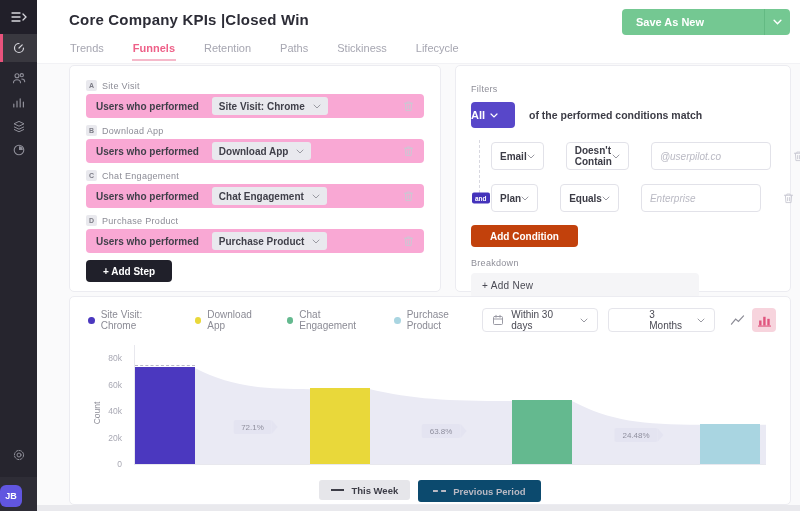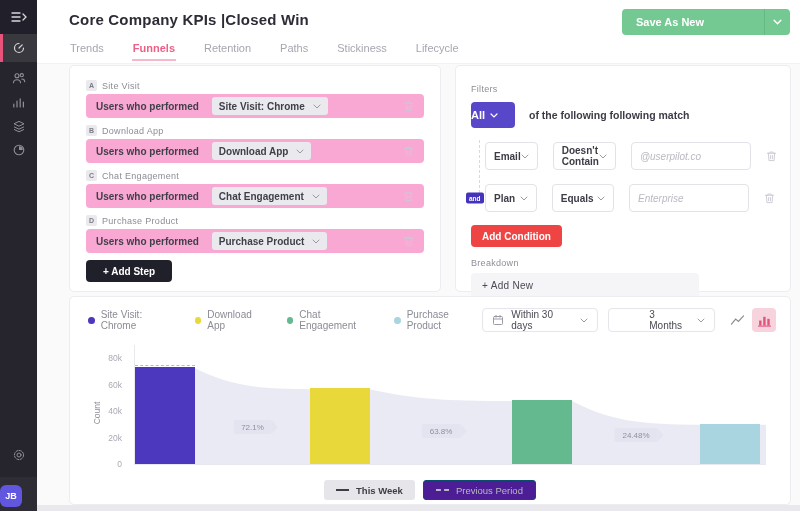--- a/index.html
+++ b/index.html
@@ -59,32 +59,32 @@
     font-size:10px; font-weight:bold; display:flex; align-items:center; justify-content:center; cursor:pointer; }
 
   
   .filters-label, .breakdown-label { font-size:9px; color:#8e8e98; letter-spacing:.3px; }
   .match-row { display:flex; align-items:center; margin-top:6px; }
   .all-btn { width:44px; height:26px; background:#5847c9; border-radius:4px; color:#fff; font-size:11px;
     font-weight:bold; display:flex; align-items:center; justify-content:flex-start; gap:5px; cursor:pointer; }
   .match-text { margin-left:14px; font-size:10.5px; font-weight:bold; color:#3c3c46; }
   .cond-wrap { position:relative; }
   .cond-wrap::before { content:""; position:absolute; left:8px; top:-2px; bottom:14px; border-left:1px dashed #d8d8e0; }
-  .cond-row { position:relative; display:flex; align-items:center; gap:15px; margin-left:14px; margin-top:14px; }
+  .cond-row { position:relative; display:flex; align-items:center; gap:22px; margin-left:20px; margin-top:14px; }
   .conj-badge { position:absolute; left:-19px; top:50%; transform:translateY(-50%); background:#4433bb; color:#fff;
     font-size:6.5px; font-weight:bold; border-radius:2px; padding:2px 3px; z-index:2; }
   .cond-select { height:28px; border:1px solid #e2e2e9; border-radius:4px; background:#fff; display:flex;
     align-items:center; justify-content:space-between; padding:0 8px; font-size:10px; font-weight:bold;
     color:#3c3c46; cursor:pointer; }
   .w-field { width:70px; } .w-op { width:86px; }
   .cond-input { width:120px; height:28px; border:1px solid #e2e2e9; border-radius:4px; padding:0 8px;
     font-size:10px; font-family:"Liberation Sans",sans-serif; color:#3c3c46; }
   .cond-input::placeholder { color:#b9b9c3; font-style:italic; }
-  .add-cond { margin-top:13px; display:inline-flex; height:22px; align-items:center; padding:0 11px;
-    background:#ef4444; border-radius:4px; color:#fff; font-size:10px; font-weight:bold; cursor:pointer; }
+  .add-cond { margin-top:13px; display:inline-flex; height:22px; align-items:center; padding:0 19px;
+    background:#c2410c; border-radius:4px; color:#fff; font-size:10px; font-weight:bold; cursor:pointer; }
   .breakdown-label { display:block; margin-top:11px; }
   .add-new { margin-top:5px; width:228px; height:25px; background:#f5f5f7; border-radius:4px; display:flex;
     align-items:center; padding:0 11px; font-size:10px; color:#4a4a54; letter-spacing:.3px; cursor:pointer; }
 
   
   .chart-top { display:flex; align-items:center; height:26px; }
   .legend { display:flex; gap:18px; margin-left:4px; }
   .legend-item { display:flex; align-items:center; gap:6px; font-size:10px; color:#8b8b95; }
   .dot { width:7px; height:7px; border-radius:50%; }
   .chart-controls { margin-left:auto; display:flex; align-items:center; gap:10px; }
@@ -108,21 +108,21 @@
   .prev-line { position:absolute; border-top:1px dashed #b9b9c9; z-index:3; }
   .conv-badge { position:absolute; transform:translateX(-50%); z-index:3; background:#e4e4f1; color:#8f8f9e;
     font-size:8px; padding:2.5px 8px; border-radius:2px; white-space:nowrap; }
   .conv-badge::after { content:""; position:absolute; right:-6px; top:0; border-top:7px solid transparent;
     border-bottom:7px solid transparent; border-left:6px solid #e4e4f1; }
 
   .series-legend { display:flex; justify-content:center; gap:8px; margin-top:9px; }
   .pill { height:20px; display:flex; align-items:center; gap:7px; padding:8px 12px; border-radius:3px;
     font-size:9.5px; font-weight:bold; cursor:pointer; }
   .pill.this-week { background:#e6e6ea; color:#3d3d47; }
-  .pill.prev { background:#4c1d95; border:1px solid #0c4a6e; color:#b9b9c3; font-weight:normal; }
+  .pill.prev { background:#0c4a6e; border:3px solid #0c4a6e; color:#b9b9c3; font-weight:bold; }
   .dash-solid { width:13px; border-top:2px solid #3d3d47; }
   .dash-dashed { width:13px; border-top:2px dashed #b9b9c3; }
 
   svg { display:block; }
   .chev { color:#9a9aa2; }
   .chev-white { color:#fff; }
 </style>
 </head>
 <body>
 
@@ -339,21 +339,21 @@
       <span class="filters-label">Filters</span>
       <div class="match-row">
         <div class="all-btn">
           <span>All</span>
           <span class="chev-white">
               <svg width="8" height="5" viewBox="0 0 8 5">
                 <path d="M1 1l3 3 3-3" fill="none" stroke="currentColor" stroke-width="1.2" stroke-linecap="round"></path>
               </svg>
             </span>
         </div>
-        <span class="match-text">of the following following match</span>
+        <span class="match-text">of the performed conditions match</span>
       </div>
 
       <div class="cond-wrap">
         <div class="cond-row">
           <div class="cond-select w-field">
             <span>Email</span>
             <span class="chev">
                 <svg width="8" height="5" viewBox="0 0 8 5">
                   <path d="M1 1l3 3 3-3" fill="none" stroke="currentColor" stroke-linecap="round"></path>
                 </svg>

